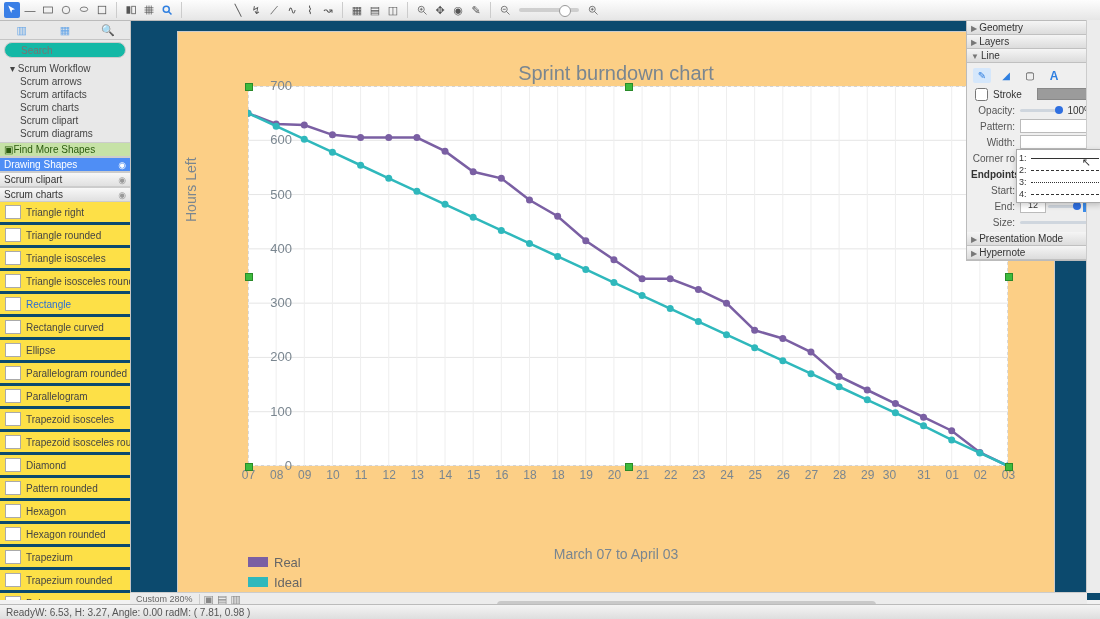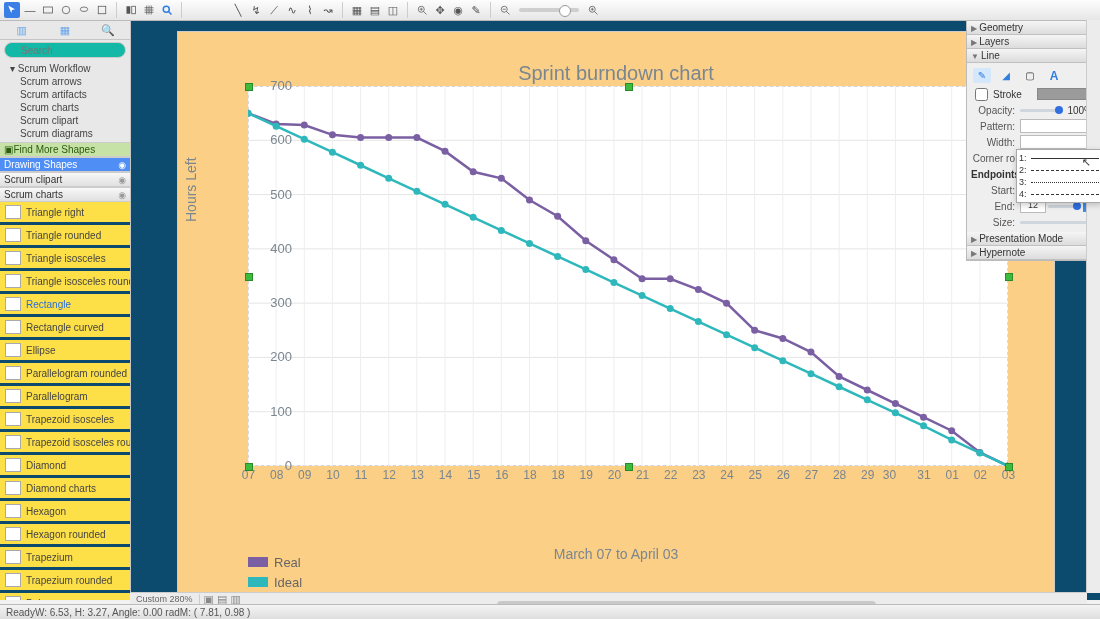--- a/index.html
+++ b/index.html
@@ -260,21 +260,21 @@
         <div class="shape-row">
           <div class="ic">
             <div></div>
           </div>
           <div class="lbl">Diamond</div>
         </div>
         <div class="shape-row">
           <div class="ic">
             <div></div>
           </div>
-          <div class="lbl">Diamond charts</div>
+          <div class="lbl">Pattern rounded</div>
         </div>
         <div class="shape-row">
           <div class="ic">
             <div></div>
           </div>
           <div class="lbl">Hexagon</div>
         </div>
         <div class="shape-row">
           <div class="ic">
             <div></div>

